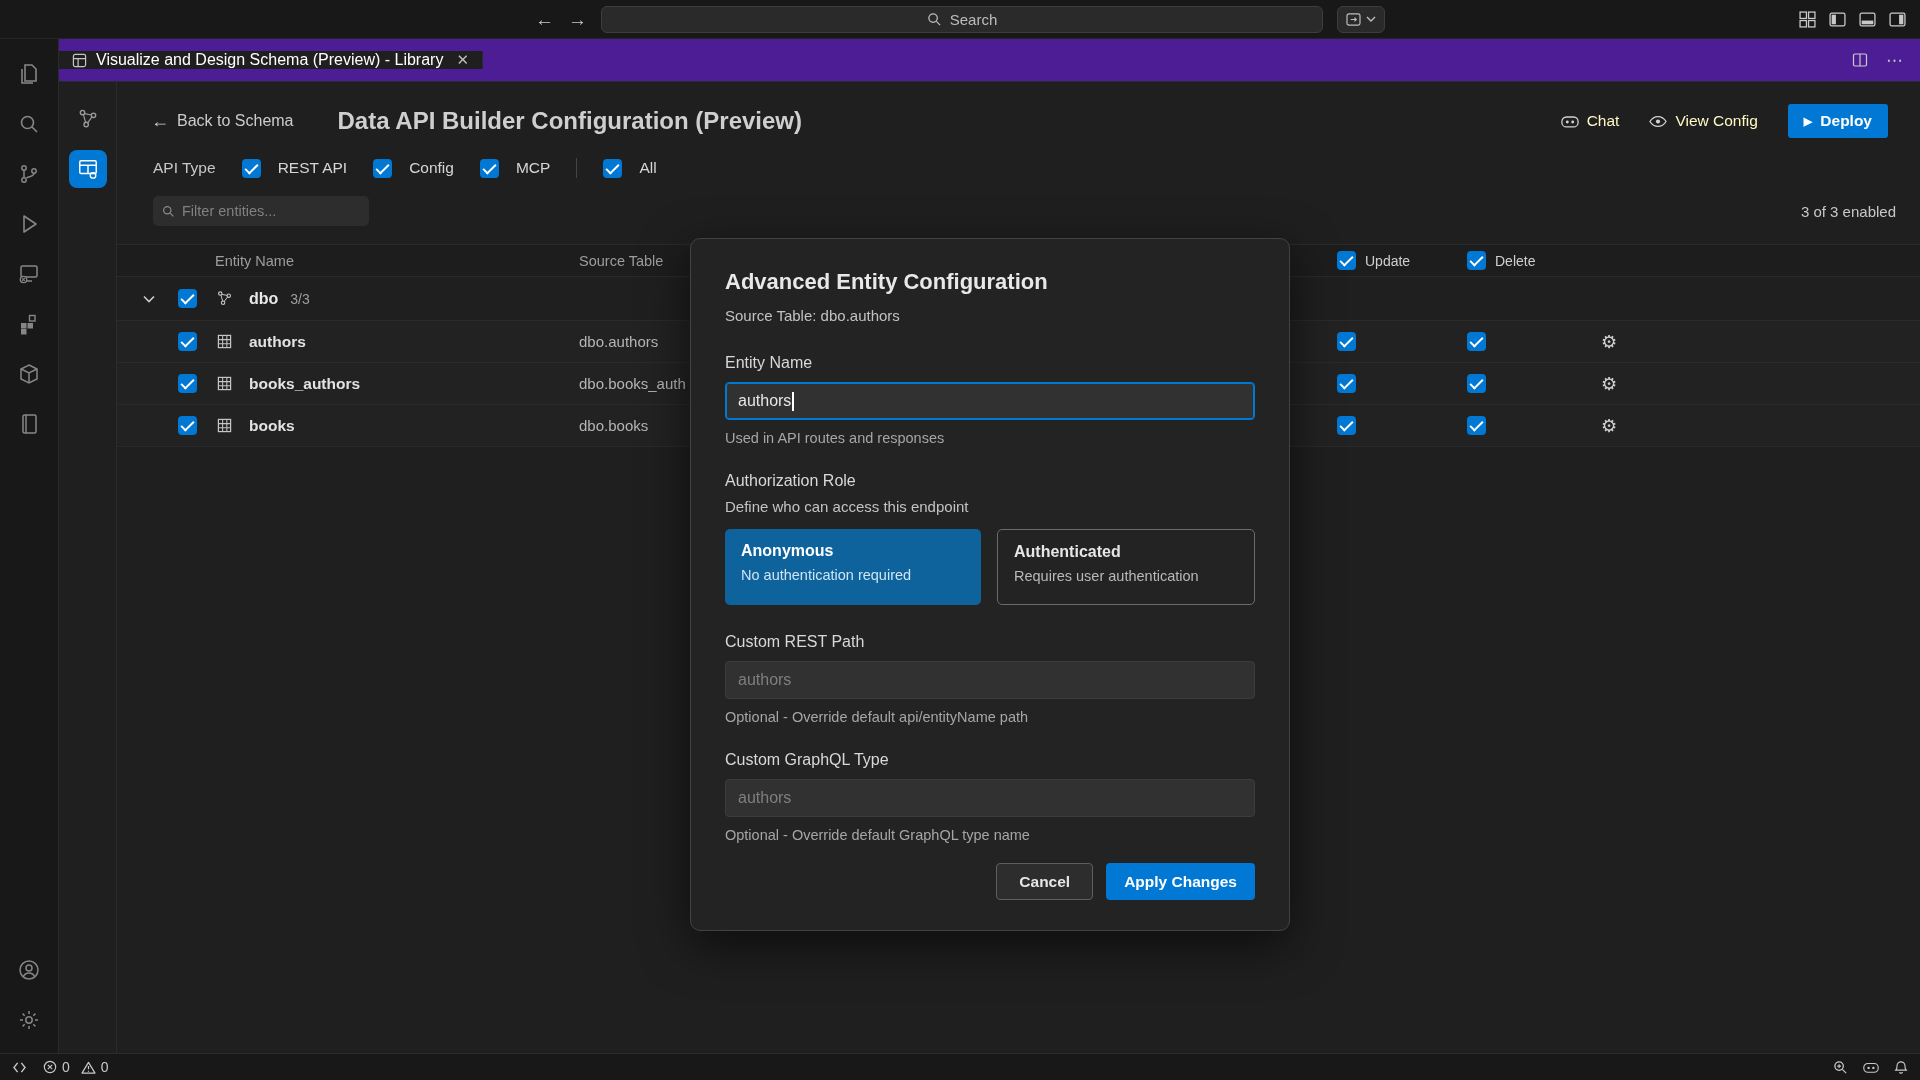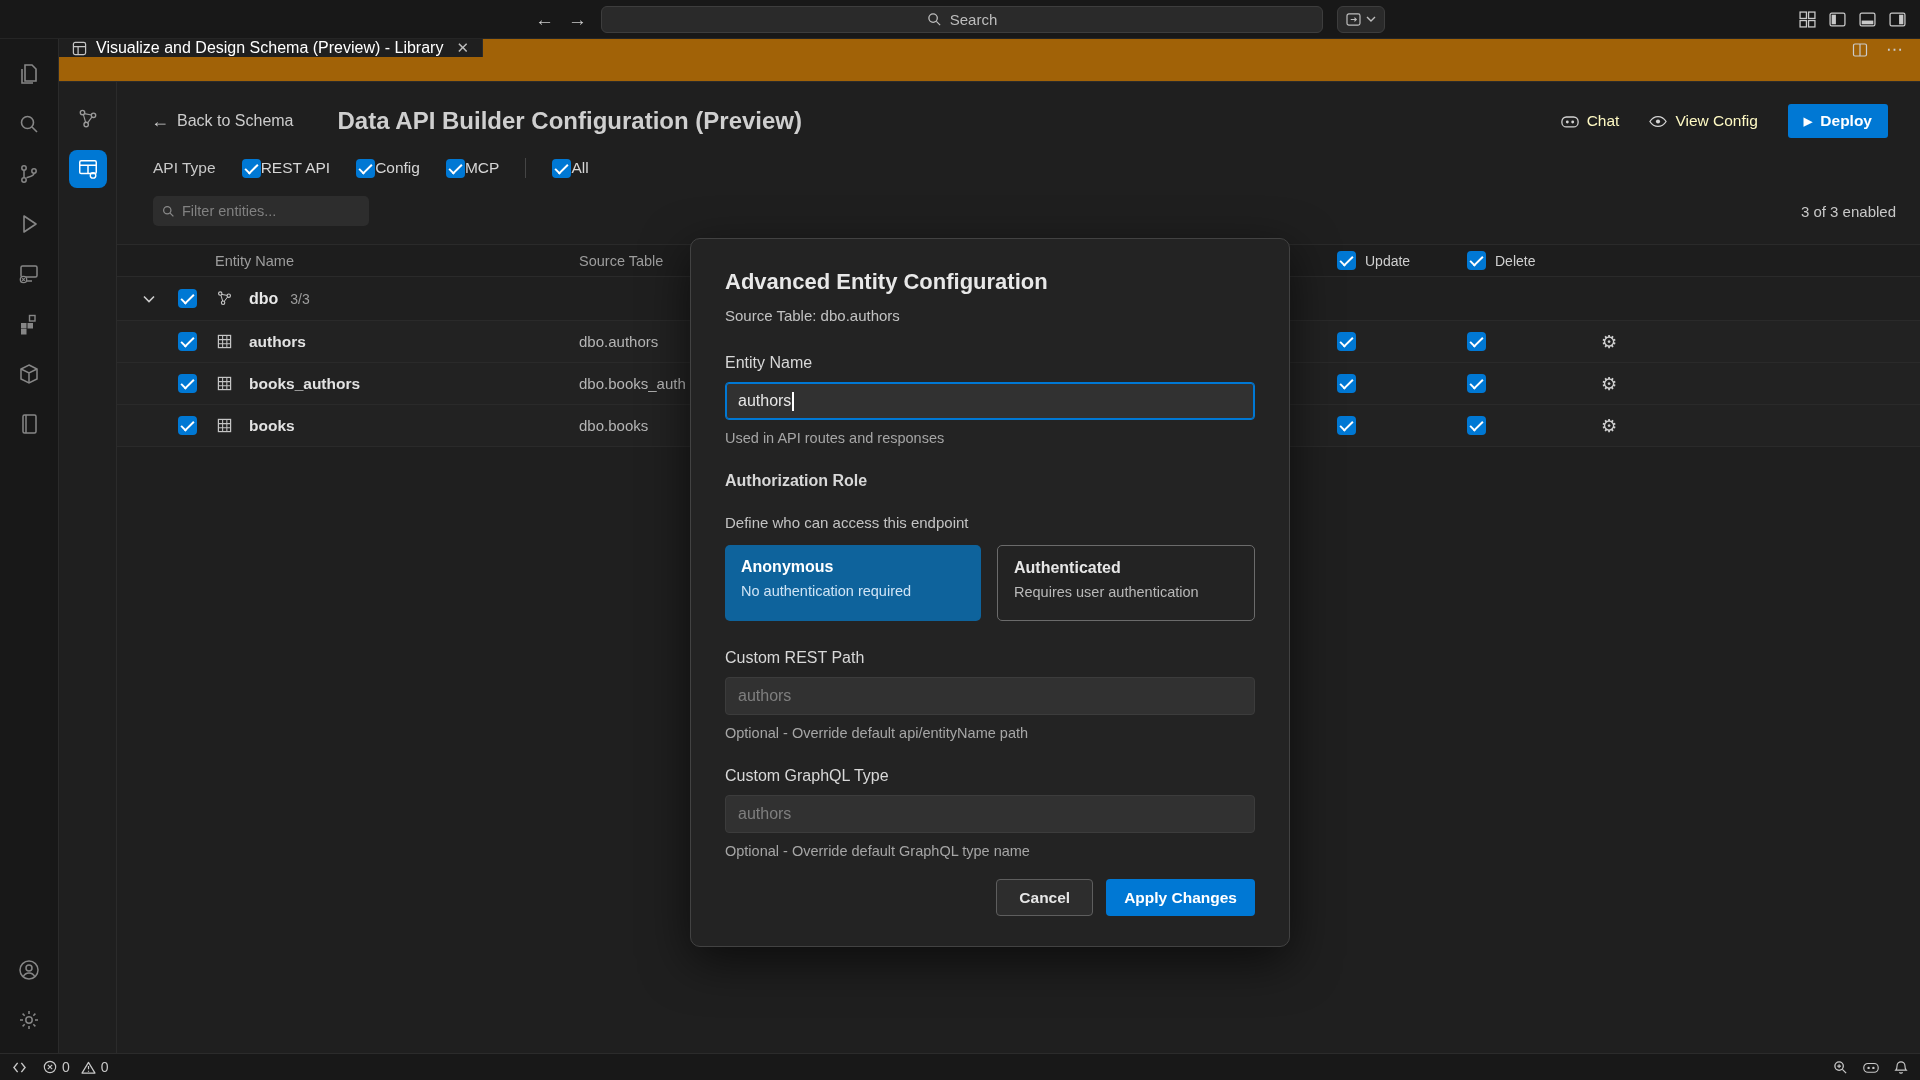--- a/index.html
+++ b/index.html
@@ -15,21 +15,21 @@
   .window-icons { position:absolute; right:14px; top:0; height:39px; display:flex; align-items:center; gap:13px; }
   .wi { display:flex; }
 
   
   .workrow { flex:1; display:flex; min-height:0; }
   .activitybar { width:59px; background:#181818; border-right:1px solid #2b2b2b; display:flex; flex-direction:column; align-items:center; padding-top:10px; }
   .ab-icon { width:48px; height:50px; display:flex; align-items:center; justify-content:center; color:#868686; }
   .ab-spacer { margin-top:auto; }
   .workbench { flex:1; display:flex; flex-direction:column; min-width:0; }
 
-  .tabbar { height:43px; background:#a16207; display:flex; align-items:flex-start; border-bottom:1px solid #2b2b2b; flex:0 0 43px; }
+  .tabbar { height:43px; background:#4c1d95; display:flex; align-items:center; border-bottom:1px solid #2b2b2b; flex:0 0 43px; }
   .tab { background:#1f1f1f; display:flex; align-items:center; gap:9px; padding:0 13px; border-right:1px solid #2b2b2b; color:#ffffff; font-size:16px; }
   .tab-close { color:#bdbdbd; font-size:15px; margin-left:4px; }
   .tab-actions { margin-left:auto; display:flex; align-items:center; gap:18px; padding-right:16px; color:#cccccc; }
 
   .editor-row { flex:1; display:flex; min-height:0; background:#1f1f1f; }
   .sidestrip { width:58px; border-right:1px solid #2b2b2b; display:flex; flex-direction:column; align-items:center; padding-top:18px; gap:12px; flex:0 0 58px; }
   .strip-icon { width:38px; height:38px; display:flex; align-items:center; justify-content:center; border-radius:8px; color:#9a9a9a; }
   .strip-icon.active { background:#0078d4; color:#ffffff; }
 
   .editor { flex:1; min-width:0; display:flex; flex-direction:column; }
@@ -39,21 +39,21 @@
   .back-link { display:flex; align-items:center; gap:8px; color:#cccccc; font-size:16px; margin-right:44px; }
   .page-title { font-size:24px; font-weight:bold; color:#cfcfcf; }
   .head-actions { margin-left:auto; display:flex; align-items:center; gap:30px; padding-right:16px; }
   .head-link { display:flex; align-items:center; gap:8px; color:#fef9c3; font-size:15.5px; }
   .deploy-btn { display:flex; align-items:center; gap:8px; background:#0078d4; color:#ffffff; font-size:15.5px; font-weight:bold; border:none; border-radius:3px; height:34px; padding:0 16px; }
 
   
   .filter-row { display:flex; align-items:center; gap:26px; padding:14px 16px 0 36px; font-size:15.5px; color:#d6d6d6; }
   .cb { width:19px; height:19px; border-radius:4px; background:#0078d4; position:relative; flex:0 0 19px; }
   .cb::after { content:""; position:absolute; left:6px; top:2px; width:5px; height:11px; border:solid #ffffff; border-width:0 2px 2px 0; transform:rotate(45deg); }
-  .cb-group { display:flex; align-items:center; gap:0; }
+  .cb-group { display:flex; align-items:center; gap:17px; }
   .v-div { width:1px; height:20px; background:#454545; }
 
   
   .search-row { display:flex; align-items:center; justify-content:space-between; padding:18px 24px 0 36px; }
   .filter-input-wrap { width:216px; height:30px; background:#2d2d2d; border-radius:5px; display:flex; align-items:center; gap:7px; padding:0 9px; color:#8a8a8a; }
   .filter-input-wrap input { background:transparent; border:none; outline:none; color:#cccccc; font-size:14.5px; width:100%; font-family:"Liberation Sans",sans-serif; }
   .filter-input-wrap input::placeholder { color:#818181; }
   .enabled-count { color:#c8c8c8; font-size:15px; }
 
   
@@ -508,21 +508,21 @@
     <div class="m-title">Advanced Entity Configuration</div>
     <div class="m-sub">Source Table: dbo.authors</div>
 
     <div class="m-label">Entity Name</div>
     <div class="m-input focused">
       <span>authors</span>
       <span class="caret"></span>
     </div>
     <div class="m-help">Used in API routes and responses</div>
 
-    <div class="m-label" style="margin-bottom:24px;font-weight:bold;">Authorization Role</div>
+    <div class="m-label" style="margin-bottom:8px;">Authorization Role</div>
     <div class="m-auth-help">Define who can access this endpoint</div>
     <div class="role-cards">
       <div class="role-card selected">
         <div class="role-name">Anonymous</div>
         <div class="role-desc">No authentication required</div>
       </div>
       <div class="role-card plain">
         <div class="role-name">Authenticated</div>
         <div class="role-desc">Requires user authentication</div>
       </div>

